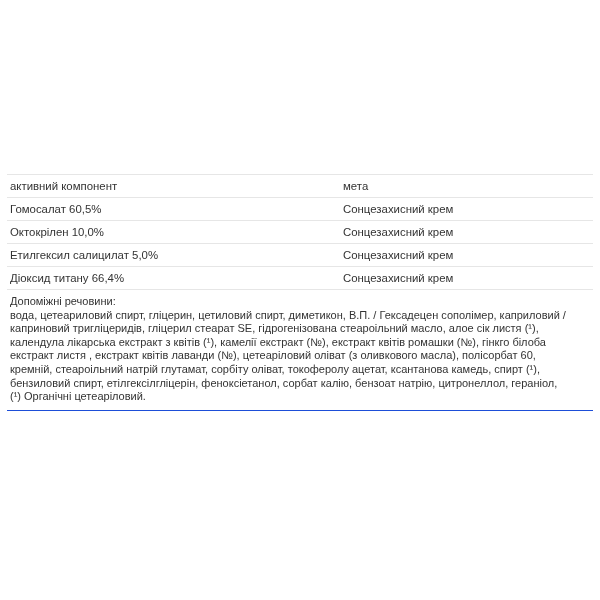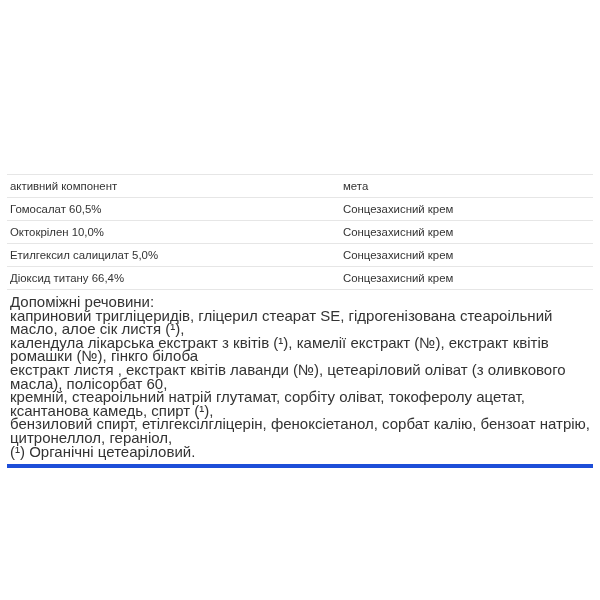--- a/index.html
+++ b/index.html
@@ -4,21 +4,21 @@
   <style>
     html, body { margin:0; padding:0; background:#ffffff; }
     body { width:600px; height:600px; position:relative; overflow:hidden;
            font-family:"Liberation Sans", sans-serif; color:#333333; }
     .wrap { position:absolute; left:7px; top:174px; width:586px; }
     table { border-collapse:collapse; width:100%; font-size:11.4px; }
     td { border-top:1px solid #e6e6e6; padding:0 0 0 3px; height:22px; vertical-align:middle; line-height:14px; }
     td.c1 { width:330px; }
     td.c2 { padding-left:3px; }
     tr.last td { border-bottom:1px solid #e6e6e6; }
-    .extra { padding:5px 3px 6px 3px; font-size:15px; line-height:13.6px; border-bottom:4px solid #1d4ed8; }
+    .extra { padding:5px 3px 6px 3px; font-size:11px; line-height:13.6px; border-bottom:1px solid #1d4ed8; }
     .extra p { margin:0; }
   </style>
 </head>
 <body>
 
 <div class="wrap">
   <table>
     <tbody>
         <tr>
       <td class="c1">активний компонент</td>
@@ -37,20 +37,21 @@
       <td class="c2">Сонцезахисний крем</td>
     </tr>
     <tr class="last">
       <td class="c1">Діоксид титану 66,4%</td>
       <td class="c2">Сонцезахисний крем</td>
     </tr>
   </tbody>
     </table>
   <div class="extra">
     <p>Допоміжні речовини:</p>
+    <p>вода, цетеариловий спирт, гліцерин, цетиловий спирт, диметикон, В.П. / Гексадецен сополімер, каприловий /</p>
     <p>каприновий тригліцеридів, гліцерил стеарат SE, гідрогенізована стеароільний масло, алое сік листя (¹),</p>
     <p>календула лікарська екстракт з квітів (¹), камелії екстракт (№), екстракт квітів ромашки (№), гінкго білоба</p>
     <p>екстракт листя , екстракт квітів лаванди (№), цетеаріловий оліват (з оливкового масла), полісорбат 60,</p>
     <p>кремній, стеароільний натрій глутамат, сорбіту оліват, токоферолу ацетат, ксантанова камедь, спирт (¹),</p>
     <p>бензиловий спирт, етілгексілгліцерін, феноксіетанол, сорбат калію, бензоат натрію, цитронеллол, геранiол,</p>
     <p>(¹) Органічні цетеаріловий.</p>
   </div>
 </div>
 
 </body></html>

